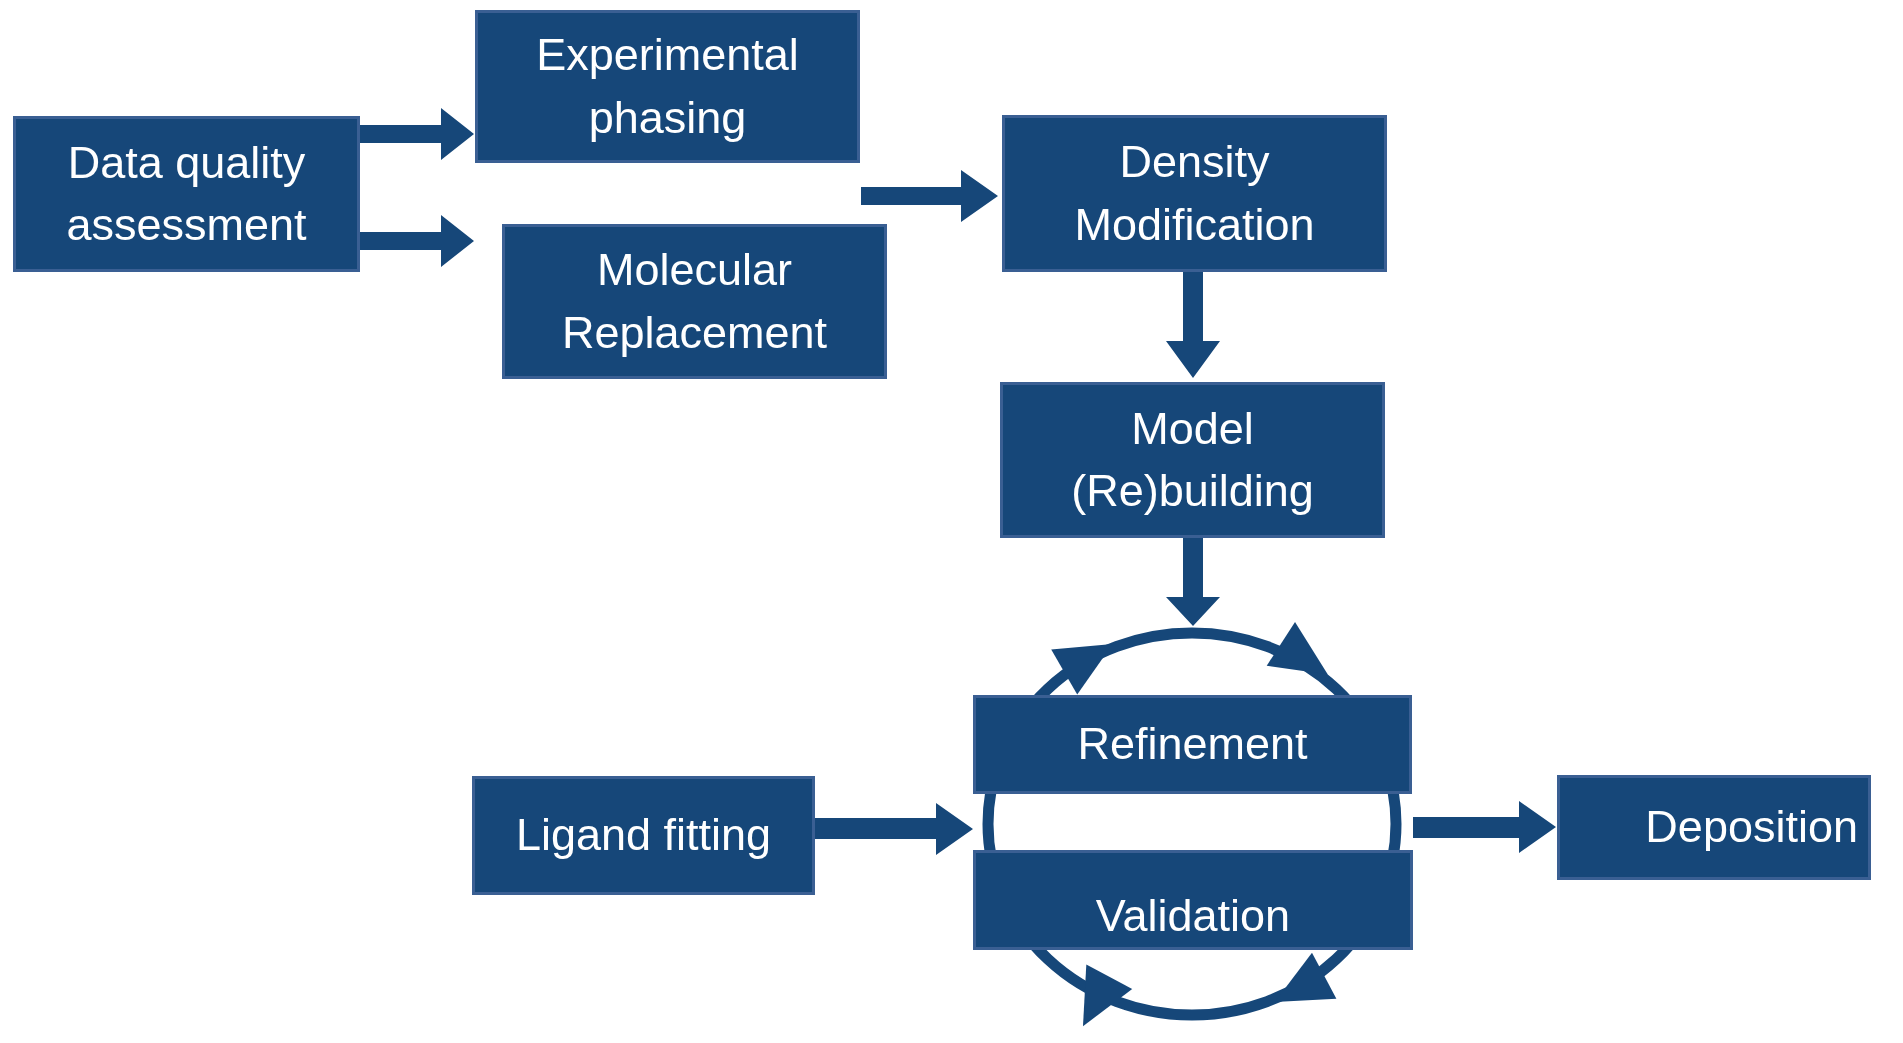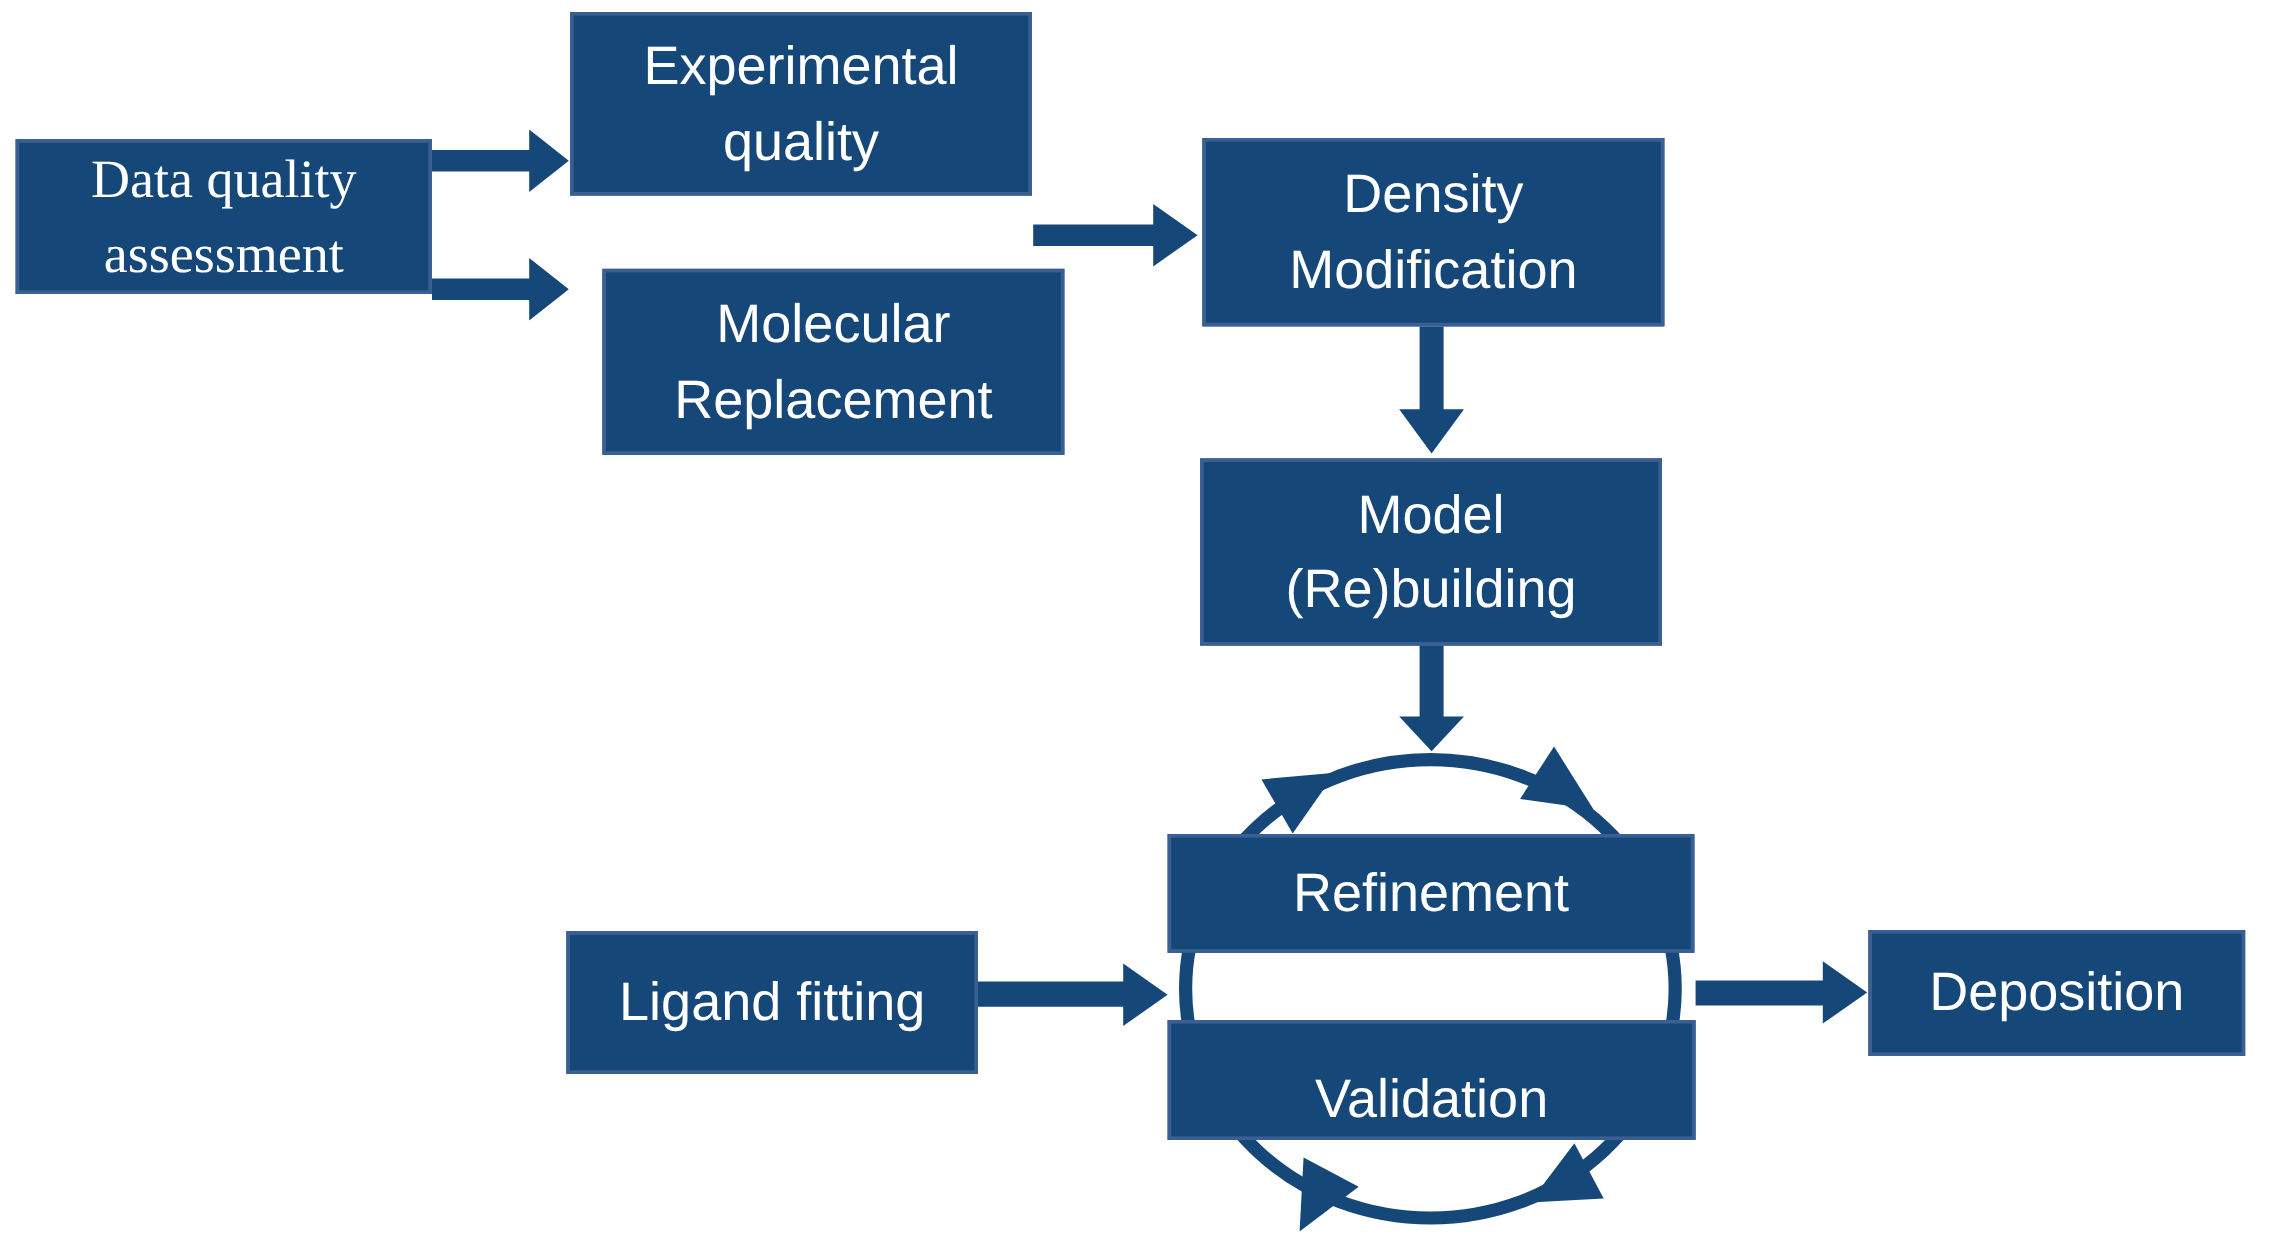--- a/index.html
+++ b/index.html
@@ -19,29 +19,29 @@
     color:#ffffff;
     display:flex;
     align-items:center;
     justify-content:center;
     text-align:center;
     font-size:45px;
     line-height:1.38;
     padding:0 10px;
   }
   
-  .n-dqa {left:13px;  top:116px; width:347px; height:129px;font-family:Liberation Serif, serif;}
+  .n-dqa {left:13px;  top:116px; width:347px; height:156px;}
   .n-exp {left:475px; top:10px;  width:385px; height:153px;}
   .n-mol {left:475px; top:224px; width:385px; height:155px;margin-left:27px;}
   .n-den {left:1002px;top:115px; width:385px; height:157px;}
   .n-mod {left:1000px;top:382px; width:385px; height:156px;}
   .n-ref {left:973px; top:695px; width:439px; height:99px;text-align:right;}
   .n-val {left:973px; top:850px; width:440px; height:100px;align-items:flex-end;}
   .n-lig {left:472px; top:776px; width:343px; height:119px;}
-  .n-dep {left:1557px;top:775px; width:314px; height:105px;}
+  .n-dep {left:1557px;top:775px; width:314px; height:105px;justify-content:flex-end;}
 </style>
 </head>
 <body>
 
 <div id="canvas">
 
   <svg id="arrow-layer" viewBox="0 0 1903 1043" xmlns="http://www.w3.org/2000/svg">
     <g fill="#164779" stroke="none">
 
       <path d="M360,125 H441 V108 L474,134 L441,160 V143 H360 Z"></path>
@@ -66,21 +66,21 @@
       <path transform="translate(1303,987) rotate(152)" d="M32,0 L-24,-26 L-24,26 Z"></path>
       <path transform="translate(1098,998) rotate(118)" d="M32,0 L-24,-26 L-24,26 Z"></path>
     </g>
   </svg>
 
   <div class="node n-dqa">
     <span>Data quality assessment</span>
   </div>
 
   <div class="node n-exp">
-    <span>Experimental quality</span>
+    <span>Experimental phasing</span>
   </div>
 
   <div class="node n-mol">
     <span>Molecular Replacement</span>
   </div>
 
   <div class="node n-den">
     <span>Density Modification</span>
   </div>
 

